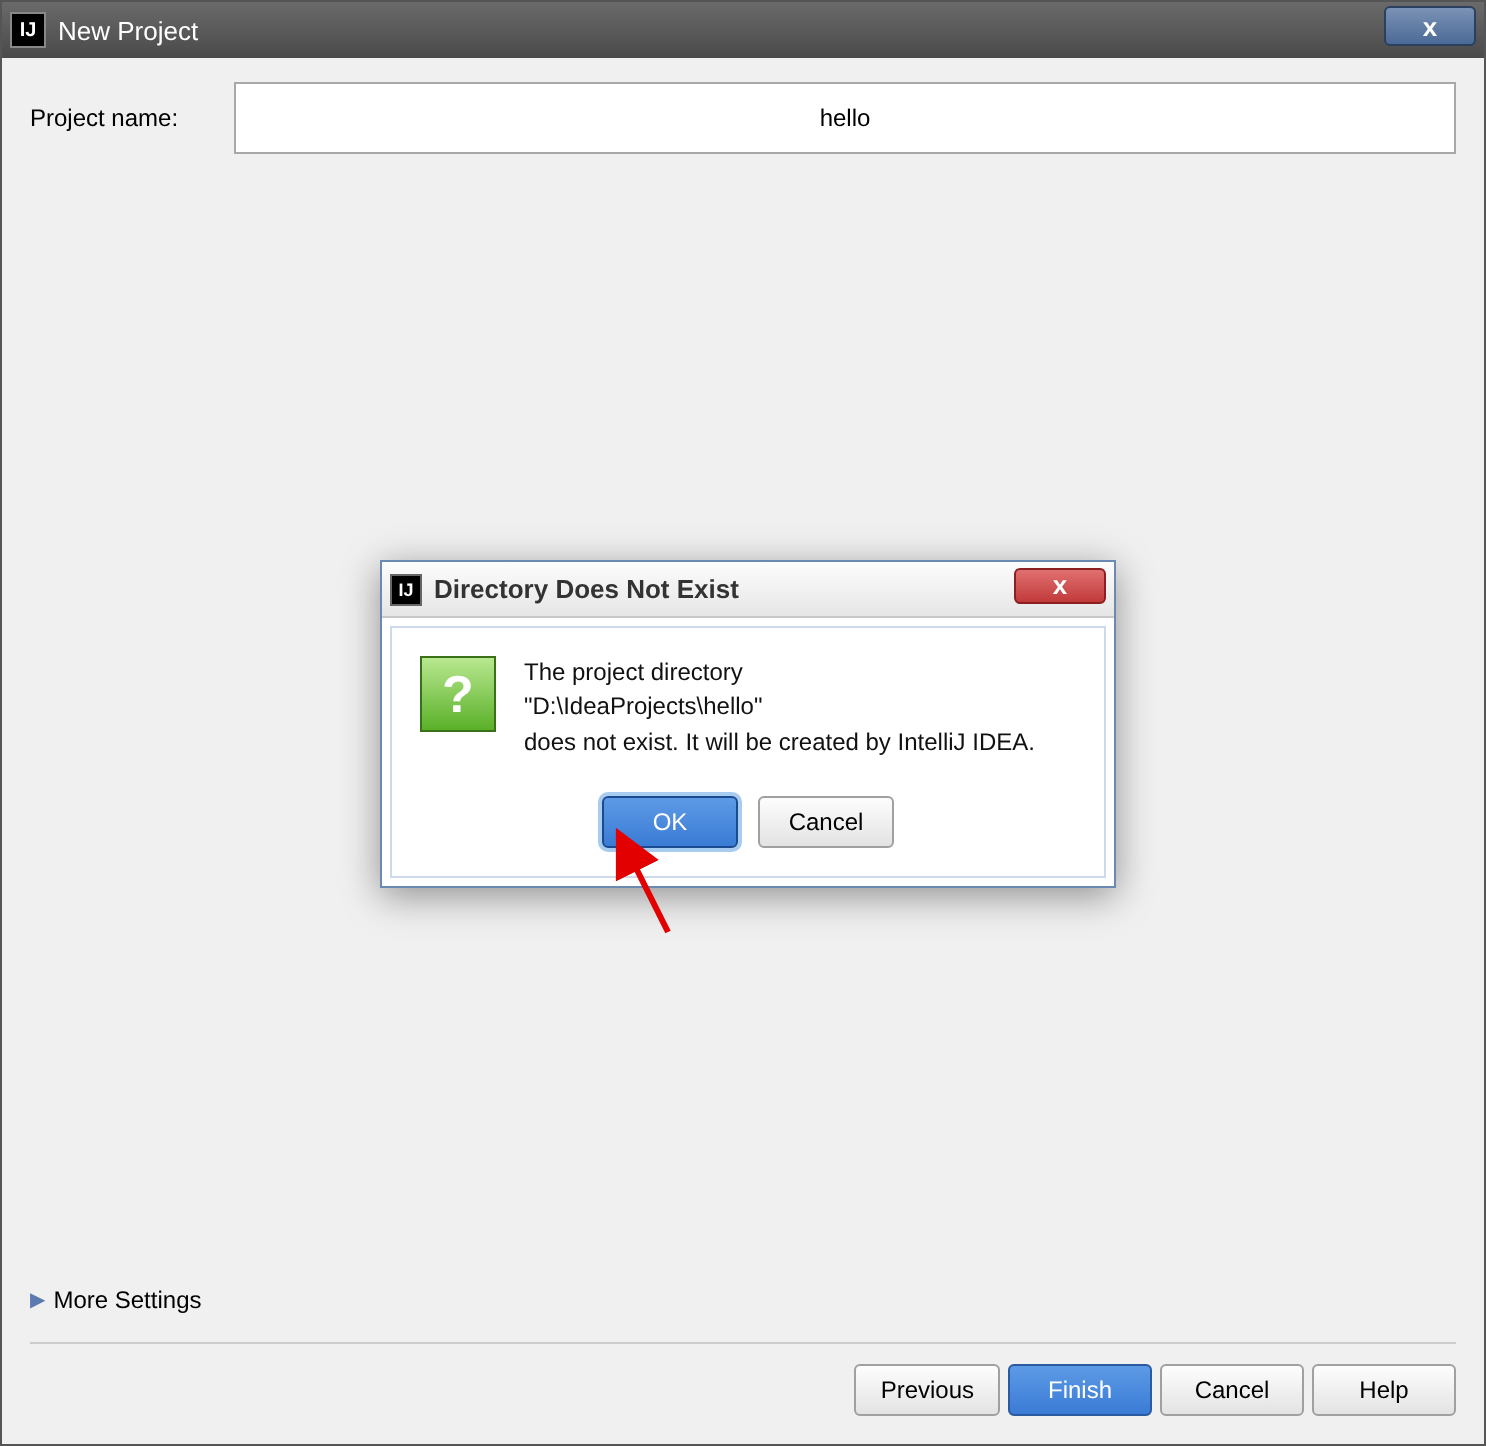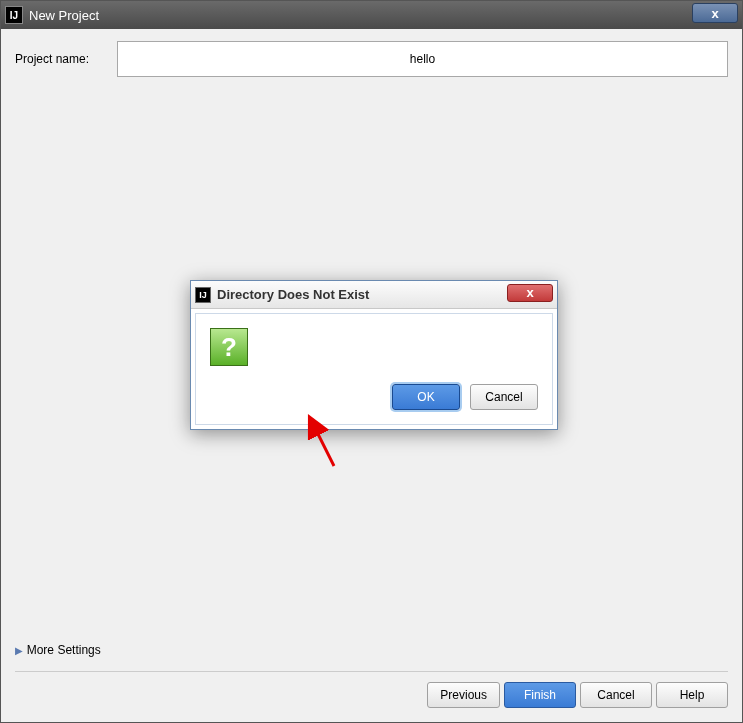--- a/index.html
+++ b/index.html
@@ -33,21 +33,21 @@
   
   .dialog { position: absolute; left: 190px; top: 280px; width: 368px; background: #fff; border: 1px solid #6a8ab0; box-shadow: 0 4px 18px rgba(0,0,0,0.4); }
   .dialog-titlebar { height: 28px; background: linear-gradient(#fcfcfc, #e6e6e6); border-bottom: 1px solid #c8c8c8; display: flex; align-items: center; padding: 0 4px; font-size: 13px; }
   .dialog-titlebar .app-icon { width: 16px; height: 16px; background: #000; border: 1px solid #666; margin-right: 6px; display: flex; align-items: center; justify-content: center; color: #fff; font-size: 9px; font-weight: bold; }
   .dialog-titlebar .title { flex: 1; color: #333; font-weight: bold; }
   .dialog-close { width: 46px; height: 18px; background: linear-gradient(#e07070, #c23a3a); border: 1px solid #8a2020; border-radius: 3px; display: flex; align-items: center; justify-content: center; color: #fff; font-weight: bold; cursor: pointer; font-size: 13px; margin-top: -4px; }
   .dialog-body { padding: 14px 14px 14px 14px; display: flex; flex-direction: column; border: 1px solid #cdd9e8; margin: 4px; }
   .dialog-msg-row { display: flex; align-items: flex-start; gap: 14px; }
   .question-icon { width: 38px; height: 38px; background: linear-gradient(#b8e890, #5ab028); border: 1px solid #3a7018; display: flex; align-items: center; justify-content: center; color: #fff; font-size: 26px; font-weight: bold; flex-shrink: 0; }
   .dialog-text { font-size: 12px; color: #111; line-height: 1.45; }
-  .dialog-buttons { display: flex; justify-content: flex-end; gap: 10px; margin-top: 18px; }
+  .dialog-buttons { display: flex; justify-content: center; gap: 10px; margin-top: 18px; }
   .dlg-btn { min-width: 68px; height: 26px; border-radius: 3px; font-size: 12px; cursor: pointer; }
   .dlg-btn.ok { background: linear-gradient(#5d9ae6, #3a7bd5); color: #fff; border: 1px solid #1a4a90; box-shadow: 0 0 0 2px #a8ccf0; }
   .dlg-btn.cancel { background: linear-gradient(#fdfdfd, #e3e3e3); border: 1px solid #a0a0a0; }
   
   
   .arrow { position: absolute; left: 306px; top: 424px; pointer-events: none; }
   .arrow svg { overflow: visible; }
   
   .watermark { position: absolute; left: 190px; top: 364px; color: #c8c8c8; font-size: 14px; font-family: monospace; pointer-events: none; letter-spacing: 0.5px; }
 </style>
@@ -87,20 +87,25 @@
 
 <div class="dialog">
   <div class="dialog-titlebar">
     <div class="app-icon">IJ</div>
     <div class="title">Directory Does Not Exist</div>
     <div class="dialog-close">x</div>
   </div>
   <div class="dialog-body">
     <div class="dialog-msg-row">
       <div class="question-icon">?</div>
+      <div class="dialog-text">
+        <div>The project directory</div>
+        <div>"D:\IdeaProjects\hello"</div>
+        <div>does not exist. It will be created by IntelliJ IDEA.</div>
+      </div>
     </div>
     <div class="dialog-buttons">
       <button class="dlg-btn ok">OK</button>
       <button class="dlg-btn cancel">Cancel</button>
     </div>
   </div>
 </div>
 
 <div class="arrow">
   <svg width="40" height="50">

